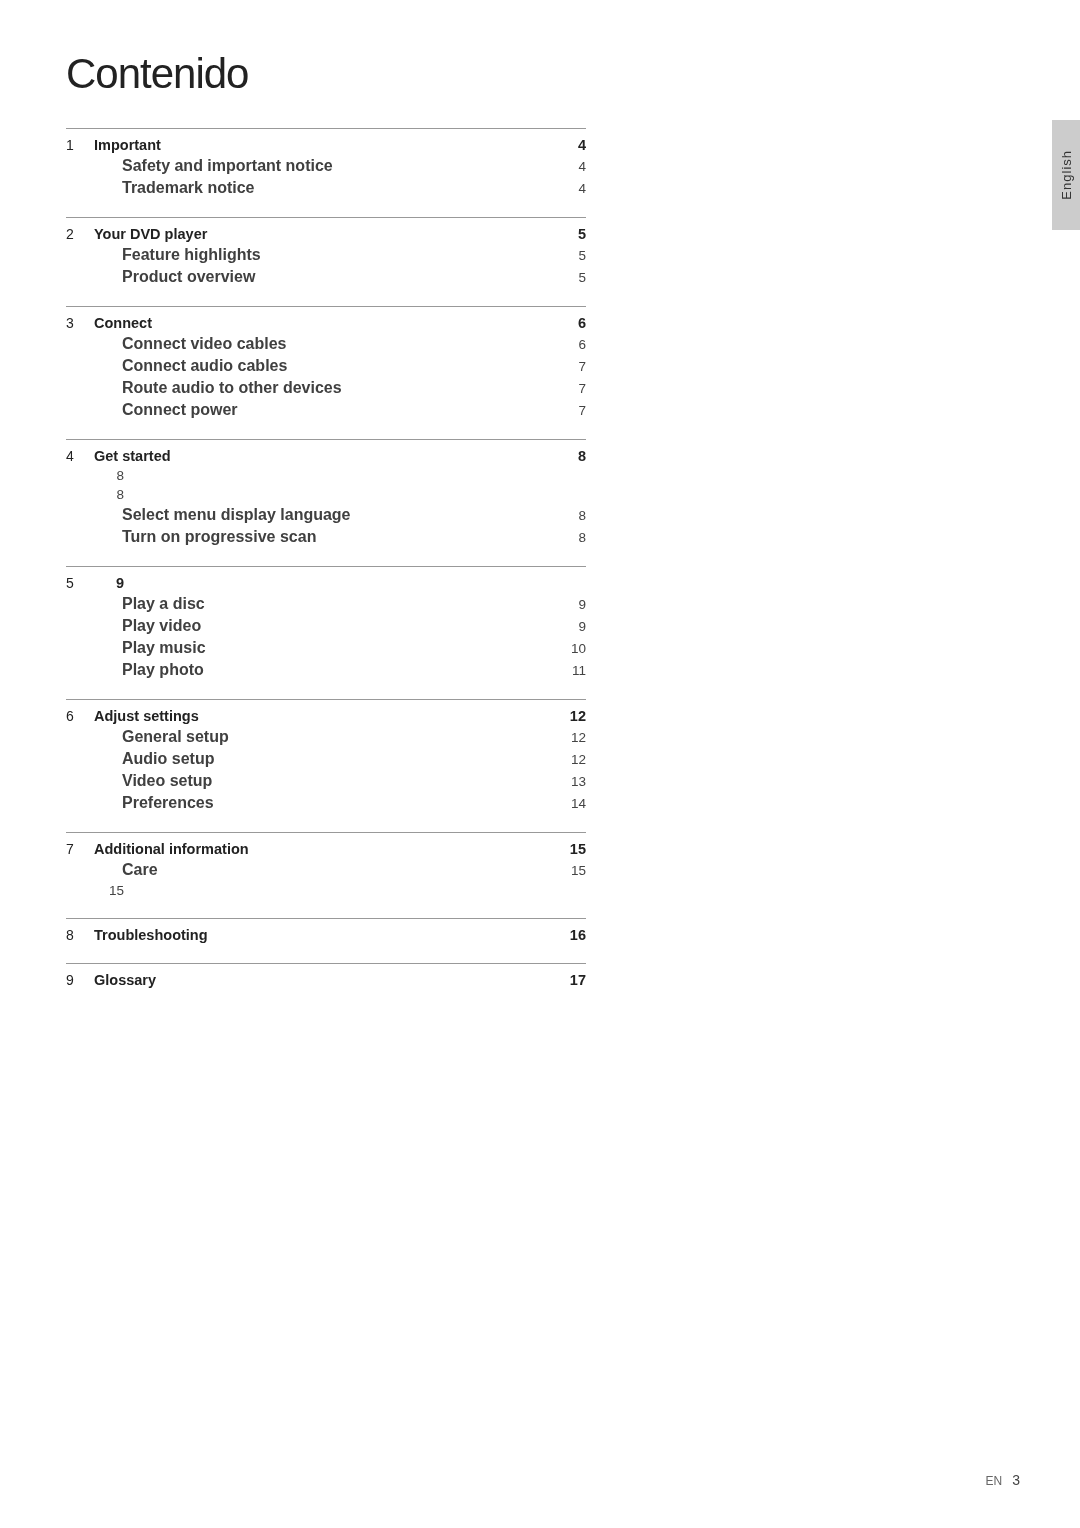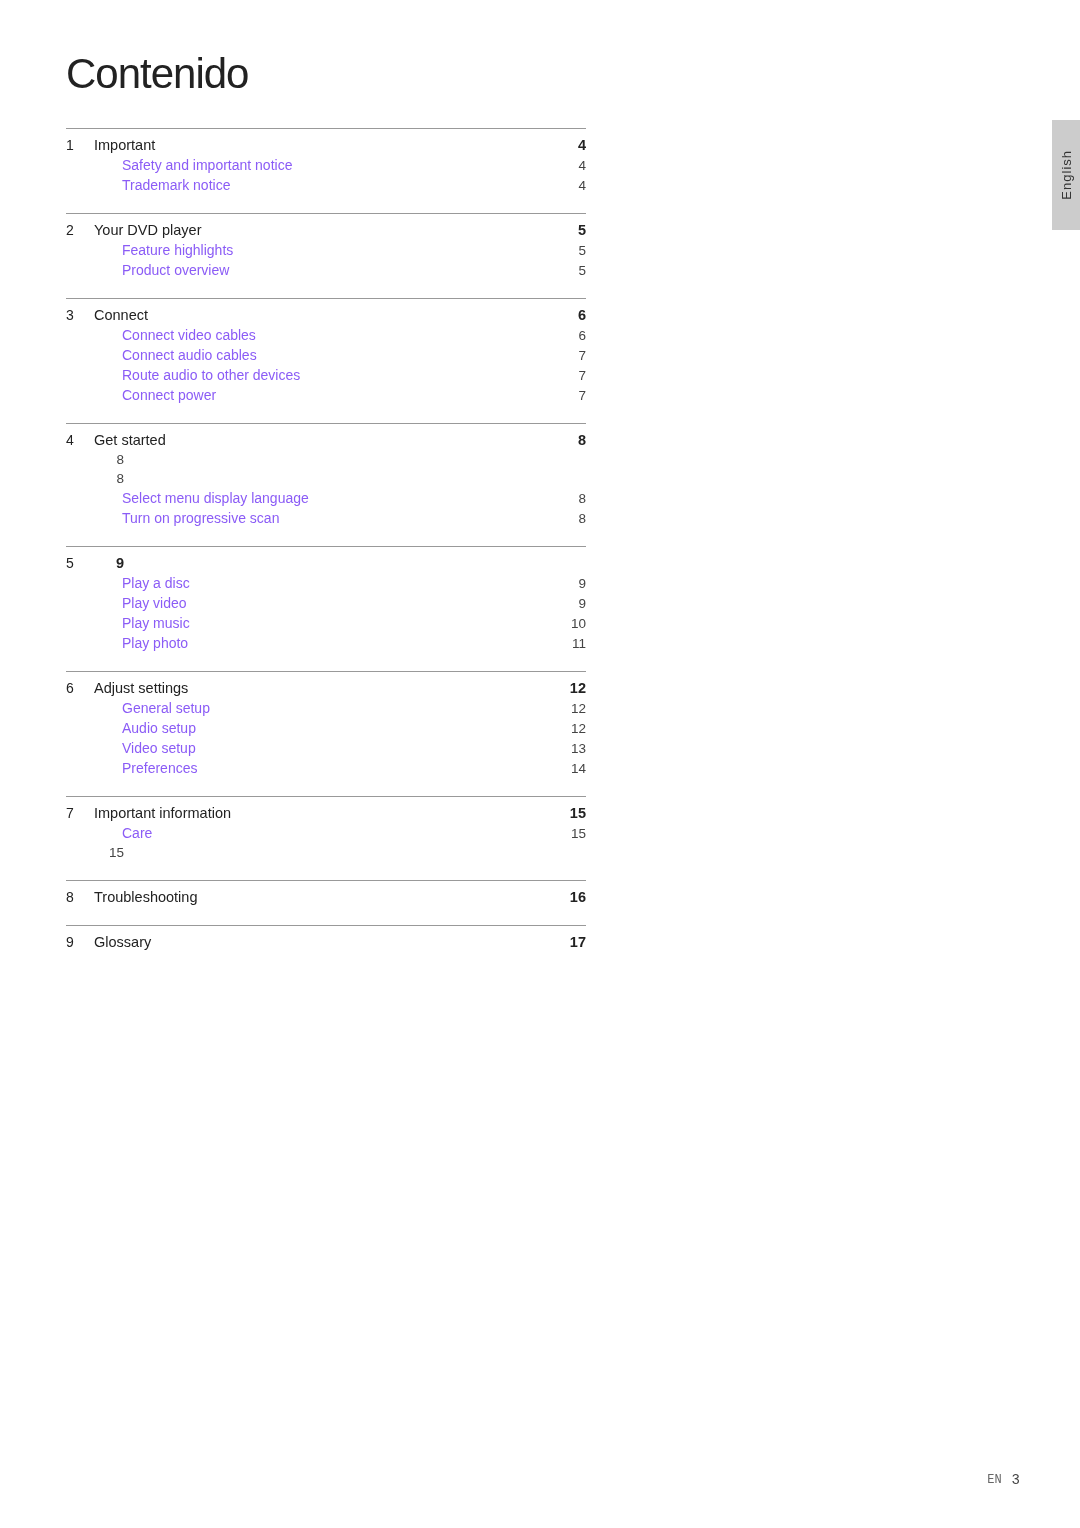--- a/index.html
+++ b/index.html
@@ -79,29 +79,29 @@
       width: 28px;
       font-size: 14px;
       color: #222;
       font-weight: normal;
       flex-shrink: 0;
     }
 
     .section-title {
       flex: 1;
       font-size: 14.5px;
-      font-weight: normal;
+      font-weight: bold;
       color: #222;
     }
 
     .sub-title {
       flex: 1;
-      font-size: 14px;
-      font-weight: normal;
-      color: #8b5cf6;
+      font-size: 16px;
+      font-weight: bold;
+      color: #404040;
       padding-left: 28px;
     }
 
     .page-num {
       font-size: 13.5px;
       color: #444;
       width: 30px;
       text-align: right;
     }
 
@@ -109,23 +109,22 @@
       font-weight: bold;
       font-size: 14.5px;
       color: #222;
     }
 
     .footer-area {
       position: absolute;
       bottom: 40px;
       right: 60px;
       display: flex;
-      align-items: center;
+      align-items: flex-end;
       gap: 10px;
-      font-family: Liberation Mono, monospace;
     }
 
     .footer-lang {
       font-size: 12px;
       color: #666;
     }
 
     .footer-page {
       font-size: 14px;
       color: #444;
@@ -267,21 +266,21 @@
           <span class="sub-title">Video setup</span>
           <span class="page-num">13</span>
         </div>
         <div class="toc-row">
           <span class="section-number"></span>
           <span class="sub-title">Preferences</span>
           <span class="page-num">14</span>
         </div>
         <div class="toc-row section-header">
           <span class="section-number">7</span>
-          <span class="section-title">Important information</span>
+          <span class="section-title">Additional information</span>
           <span class="page-num bold">15</span>
         </div>
         <div class="toc-row">
           <span class="section-number"></span>
           <span class="sub-title">Care</span>
           <span class="page-num">15</span>
         </div>
         <div class="toc-row">
           <span class="section-number"></span>
           <span class="page-num">15</span>

